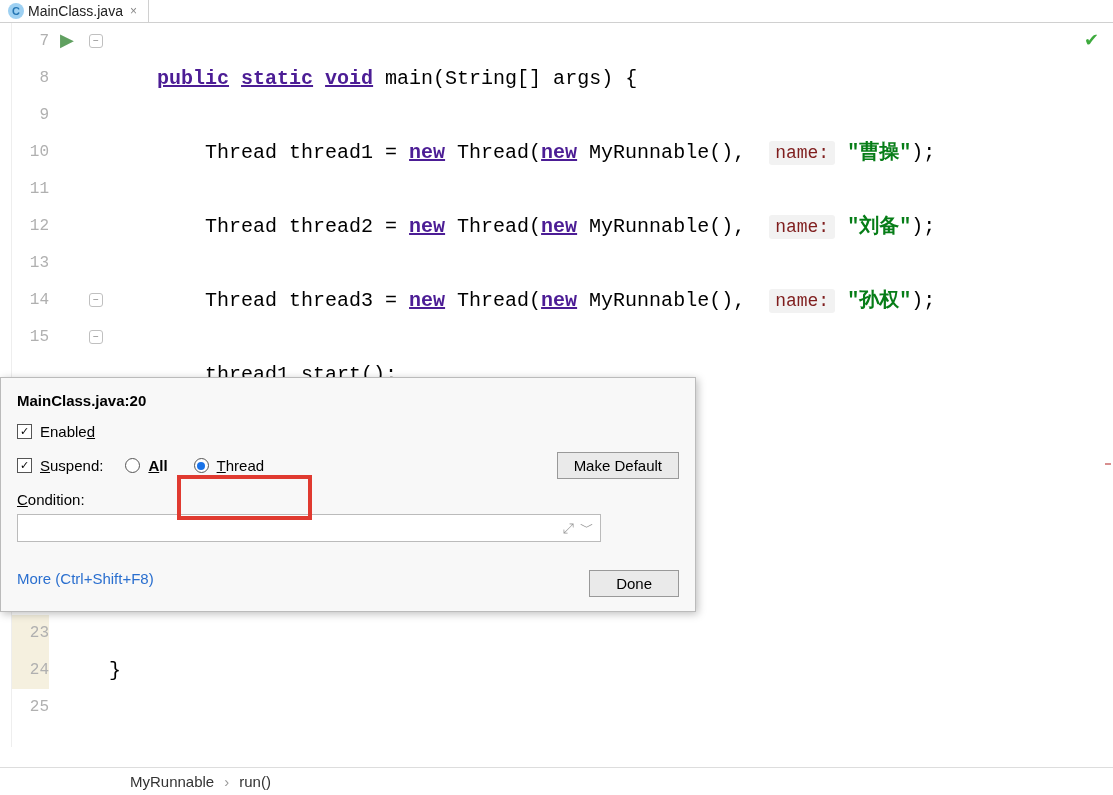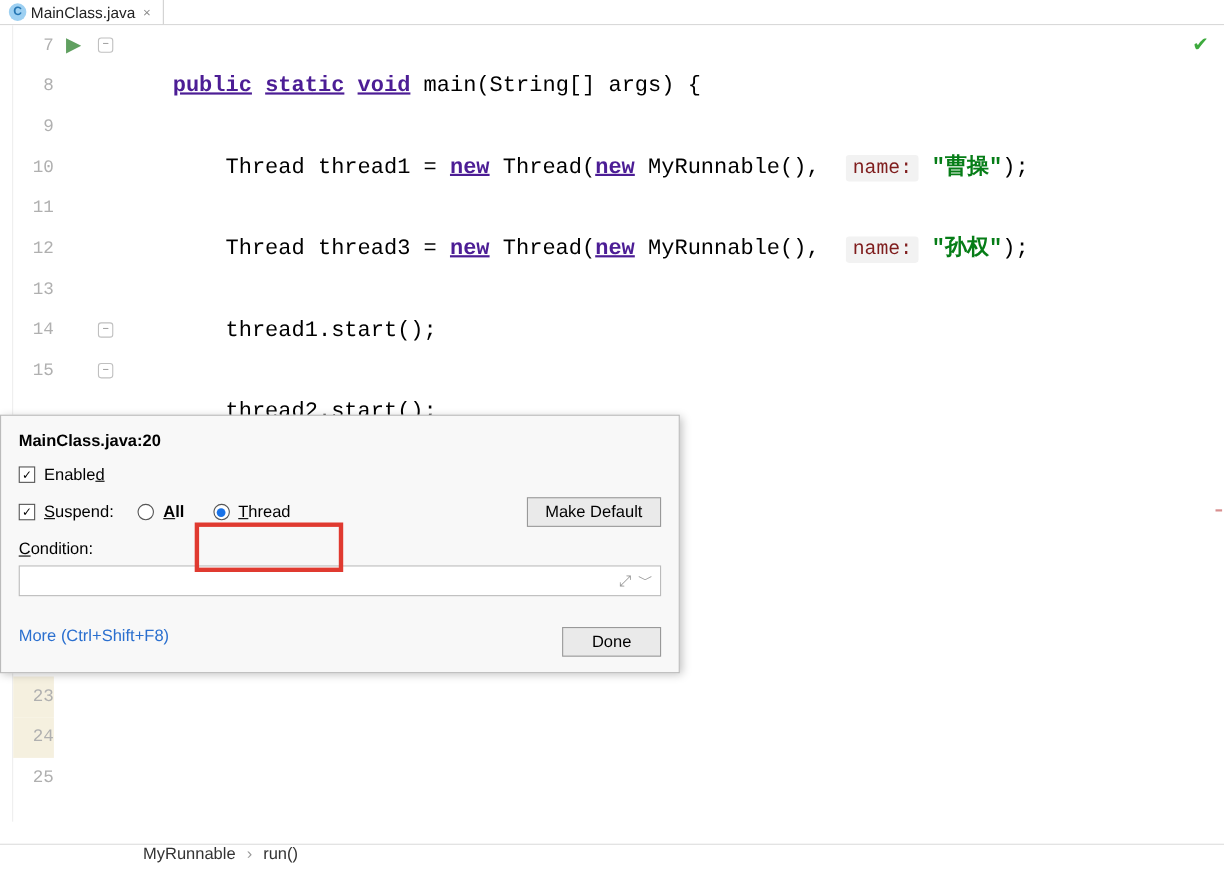--- a/index.html
+++ b/index.html
@@ -24,35 +24,35 @@
     .fold-mark { position:absolute; left:2px; width:14px; height:14px; border:1px solid #c0c0c0; border-radius:3px; color:#888; font-size:10px; display:flex; align-items:center; justify-content:center; background:#fff; line-height:1; }
     .code { flex:1; font-size:20px; line-height:37px; white-space:pre; position:relative; padding-left:4px; }
     .code .line { height:37px; }
     .kw { color:#4c1d95; font-weight:bold;text-decoration:underline; }
     .str { color:#067d17; font-weight:bold; }
     .hint { background:#f2f2f2; color:#7f1d1d; padding:2px 6px; border-radius:3px; font-size:18px; }
     .check-icon { position:absolute; top:6px; right:14px; color:#3daa3d; font-size:18px; }
     .scroll-marker { position:absolute; right:2px; top:440px; width:6px; height:2px; background:#d88f8f; }
 
     
-    .popup { position:absolute; top:377px; left:0; width:618px; background:#f8f8f8; border:1px solid #bbb; box-shadow:2px 2px 8px rgba(0,0,0,0.25); padding:14px 16px 14px 16px; font-size:15px; }
+    .popup { position:absolute; top:377px; left:0; width:696px; background:#f8f8f8; border:1px solid #bbb; box-shadow:2px 2px 8px rgba(0,0,0,0.25); padding:14px 16px 14px 16px; font-size:15px; }
     .popup-title { font-weight:bold; margin-bottom:14px; font-size:15px; }
     .popup-row { display:flex; align-items:center; margin-bottom:12px; gap:8px; }
     .chk { display:inline-flex; align-items:center; justify-content:center; width:15px; height:15px; border:1px solid #555; background:#fff; font-size:11px; }
     .radio { display:inline-flex; align-items:center; justify-content:center; width:15px; height:15px; border:1px solid #555; border-radius:50%; background:#fff; }
     .radio.selected::after { content:""; width:8px; height:8px; background:#1a73e8; border-radius:50%; display:block; }
     .underline { text-decoration:underline; }
     .bold { font-weight:bold; }
     .btn { background:#eaeaea; border:1px solid #999; padding:4px 16px; font-size:15px; cursor:pointer; }
     .cond-field { width:584px; height:28px; border:1px solid #bbb; background:#fff; padding:0 6px; display:flex; justify-content:flex-end; align-items:center; gap:6px; color:#999; font-size:14px; }
     .popup .link { color:#2a6fcf; font-size:15px; }
     .redbox { position:absolute; top:97px; left:176px; width:135px; height:45px; border:4px solid #e03a30; pointer-events:none; }
 
     
-    .breadcrumb { position:absolute; bottom:0; left:0; right:0; height:28px; border-top:1px solid #ddd; display:flex; padding-left:12px; gap:10px; font-size:15px; color:#333; background:#fff; }
+    .breadcrumb { position:absolute; bottom:0; left:0; right:0; height:28px; border-top:1px solid #ddd; display:flex; align-items:center; padding-left:12px; gap:10px; font-size:15px; color:#333; background:#fff; }
     .crumb-sep { color:#999; }
     .crumb-holder { width:108px; }
   </style>
 </head>
 <body>
 
 <div class="tab-bar">
   <div class="tab">
     <span class="tab-icon">C</span>
     <span>MainClass.java</span>
@@ -88,20 +88,21 @@
   </div>
   <div class="fold-col">
     <div class="fold-mark" style="top:11px">−</div>
     <div class="fold-mark" style="top:270px">−</div>
     <div class="fold-mark" style="top:307px">−</div>
   </div>
 
   <div class="code mono">
 <div class="line">    <span class="kw">public</span> <span class="kw">static</span> <span class="kw">void</span><span> main(String[] args) {</span></div>
 <div class="line">        <span>Thread </span><span>thread1</span><span> = </span><span class="kw">new</span><span> Thread(</span><span class="kw">new</span><span> MyRunnable(),  </span><span class="hint">name:</span><span class="str"> "曹操"</span><span>);</span></div>
+<div class="line">        <span>Thread </span><span>thread2</span><span> = </span><span class="kw">new</span><span> Thread(</span><span class="kw">new</span><span> MyRunnable(),  </span><span class="hint">name:</span><span class="str"> "刘备"</span><span>);</span></div>
 <div class="line">        <span>Thread </span><span>thread3</span><span> = </span><span class="kw">new</span><span> Thread(</span><span class="kw">new</span><span> MyRunnable(),  </span><span class="hint">name:</span><span class="str"> "孙权"</span><span>);</span></div>
 <div class="line">        <span>thread1.start();</span></div>
 <div class="line">        <span>thread2.start();</span></div>
 <div class="line">        <span>thread3.start();</span></div>
 <div class="line">    <span>}</span></div>
 <div class="line"><span>}</span></div>
 <div class="line"> </div>
 
 
 

